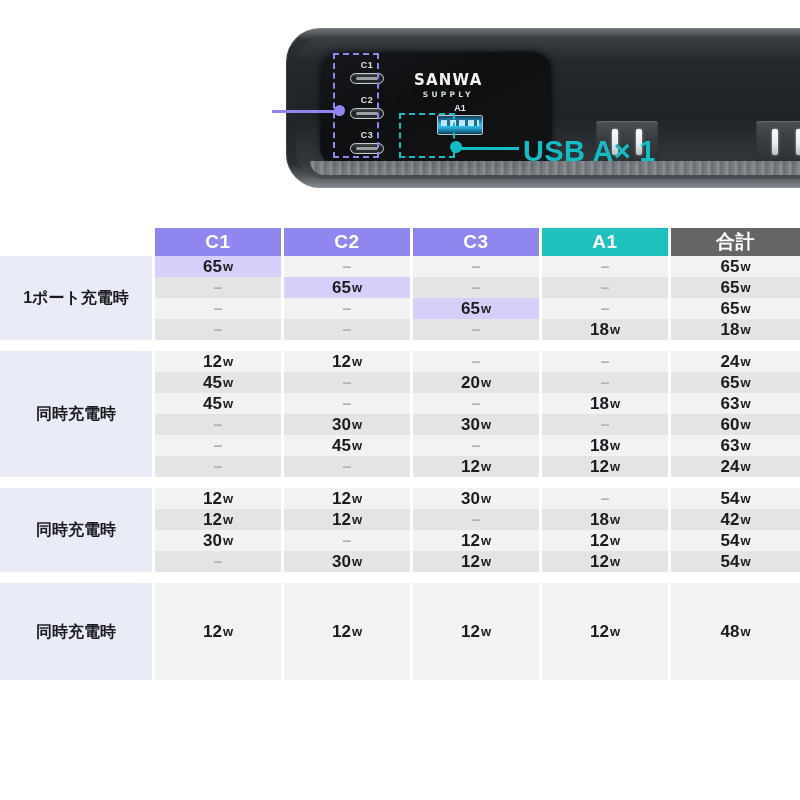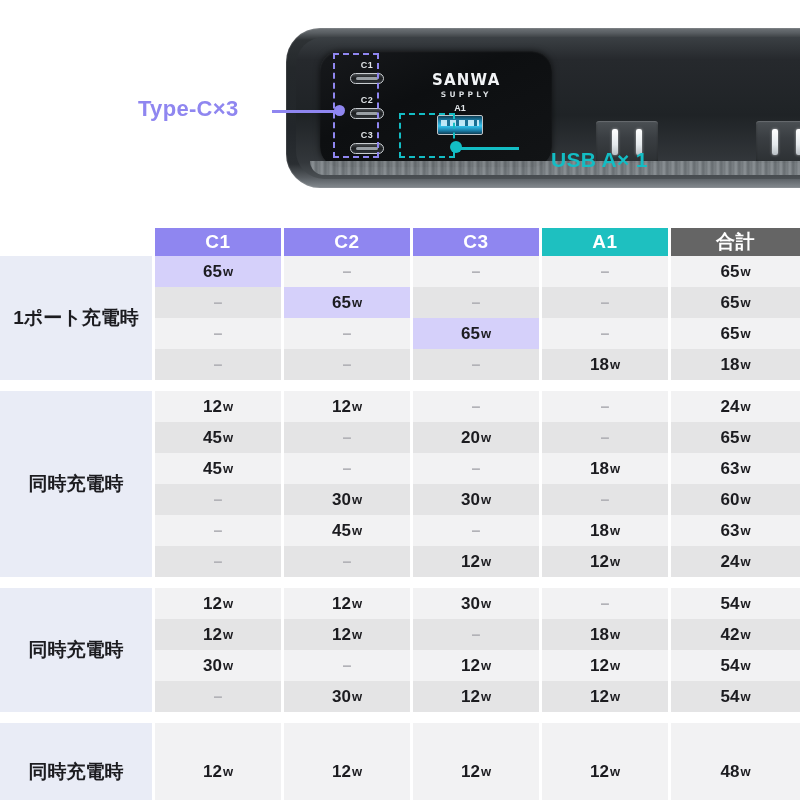--- a/index.html
+++ b/index.html
@@ -84,21 +84,21 @@
     content:""; position:absolute; left:3px; right:3px; top:4px; height:6px;
     background: #cfeefb; opacity:.9;
     box-shadow: 0 0 0 0 transparent;
   }
   .aport-slot::after {
     content:""; position:absolute; left:3px; right:3px; top:4px; height:6px;
     background: repeating-linear-gradient(90deg, transparent 0 6px, #1a6e93 6px 9px);
   }
 
   
-  .logo { position: absolute; left: 112px; top: 22px; text-align: center; }
+  .logo { position: absolute; left: 94px; top: 22px; text-align: center; }
   .logo-main {
     color: #f2f4f6; font-size: 15px; font-weight: bold;
     letter-spacing: 1.2px; line-height: 1;
     font-family: "DejaVu Sans", sans-serif;
   }
   .logo-sub {
     color: #d8dcdf; font-size: 7.5px; font-weight: bold;
     letter-spacing: 3.2px; line-height: 1; margin-top: 2.5px;
     font-family: "DejaVu Sans", sans-serif;
   }
@@ -134,24 +134,23 @@
   }
   .lead-c {
     position: absolute; left: 272px; top: 110px; width: 68px; height: 2.5px;
     background: #8f86f0;
   }
   .lead-c-dot {
     position: absolute; left: 334px; top: 105px; width: 11px; height: 11px;
     border-radius: 50%; background: #8f86f0;
   }
   .callout-usba {
-    position: absolute; left: 523px; top: 148px;
-    color: #13bdc4; font-size: 21px; font-weight: bold; letter-spacing: .3px;
+    position: absolute; left: 523px; top: 135px;
+    color: #13bdc4; font-size: 29px; font-weight: bold; letter-spacing: .3px;
     white-space: nowrap;
-    margin-left: 28px;
   }
   .lead-a {
     position: absolute; left: 457px; top: 147px; width: 62px; height: 3px;
     background: #13bdc4;
   }
   .lead-a-dot {
     position: absolute; left: 450px; top: 141px; width: 12px; height: 12px;
     border-radius: 50%; background: #13bdc4;
   }
 
@@ -182,25 +181,25 @@
   .h-a  { background: #1ec0c0; }
   .h-t  { background: #656565; }
 
   
   .section { display: flex; width: 800px; background:#fff; }
   .sec-label {
     width: 155px; flex: 0 0 155px;
     background: #e9ecf6;
     display: flex; align-items: center; justify-content: center;
     text-align: right; line-height: 1.32;
-    font-size: 19px; font-weight: bold; color: #1c1c20;
+    font-size: 16px; font-weight: bold; color: #1c1c20;
     border-right: 3px solid #ffffff;
   }
   .sec-rows { flex: 1 1 auto; }
-  .drow { display: flex; height: 31px; }
+  .drow { display: flex; height: 21px; }
   .drow.tall { height: 97px; }
 
   .c-odd  { background: #f2f2f3; }
   .c-even { background: #e4e4e5; }
   .c-hl   { background: #d5d0fa; }
   .dash   { color: #b2b2b7; font-weight: bold; font-size: 16px; }
 
   .unit { font-size: 13px; font-weight: bold; margin-left: 1px; }
 
   .sec-gap { height: 11px; background: #ffffff; width: 800px; }
@@ -252,21 +251,20 @@
 
         <div class="device-lip"></div>
       </div>
     </div>
 
     <div class="dash-c"></div>
     <div class="dash-a"></div>
 
     <div class="lead-c"></div>
     <div class="lead-c-dot"></div>
-    <div class="callout-typec">Type-C×3</div>
 
     <div class="lead-a"></div>
     <div class="lead-a-dot"></div>
     <div class="callout-usba">USB A× 1</div>
   </div>
 
   <div class="table-wrap">
     <div class="trow hrow">
       <div class="cell lbl-col hcell h-blank"></div>
       <div class="cell dcol hcell h-c">C1</div>

